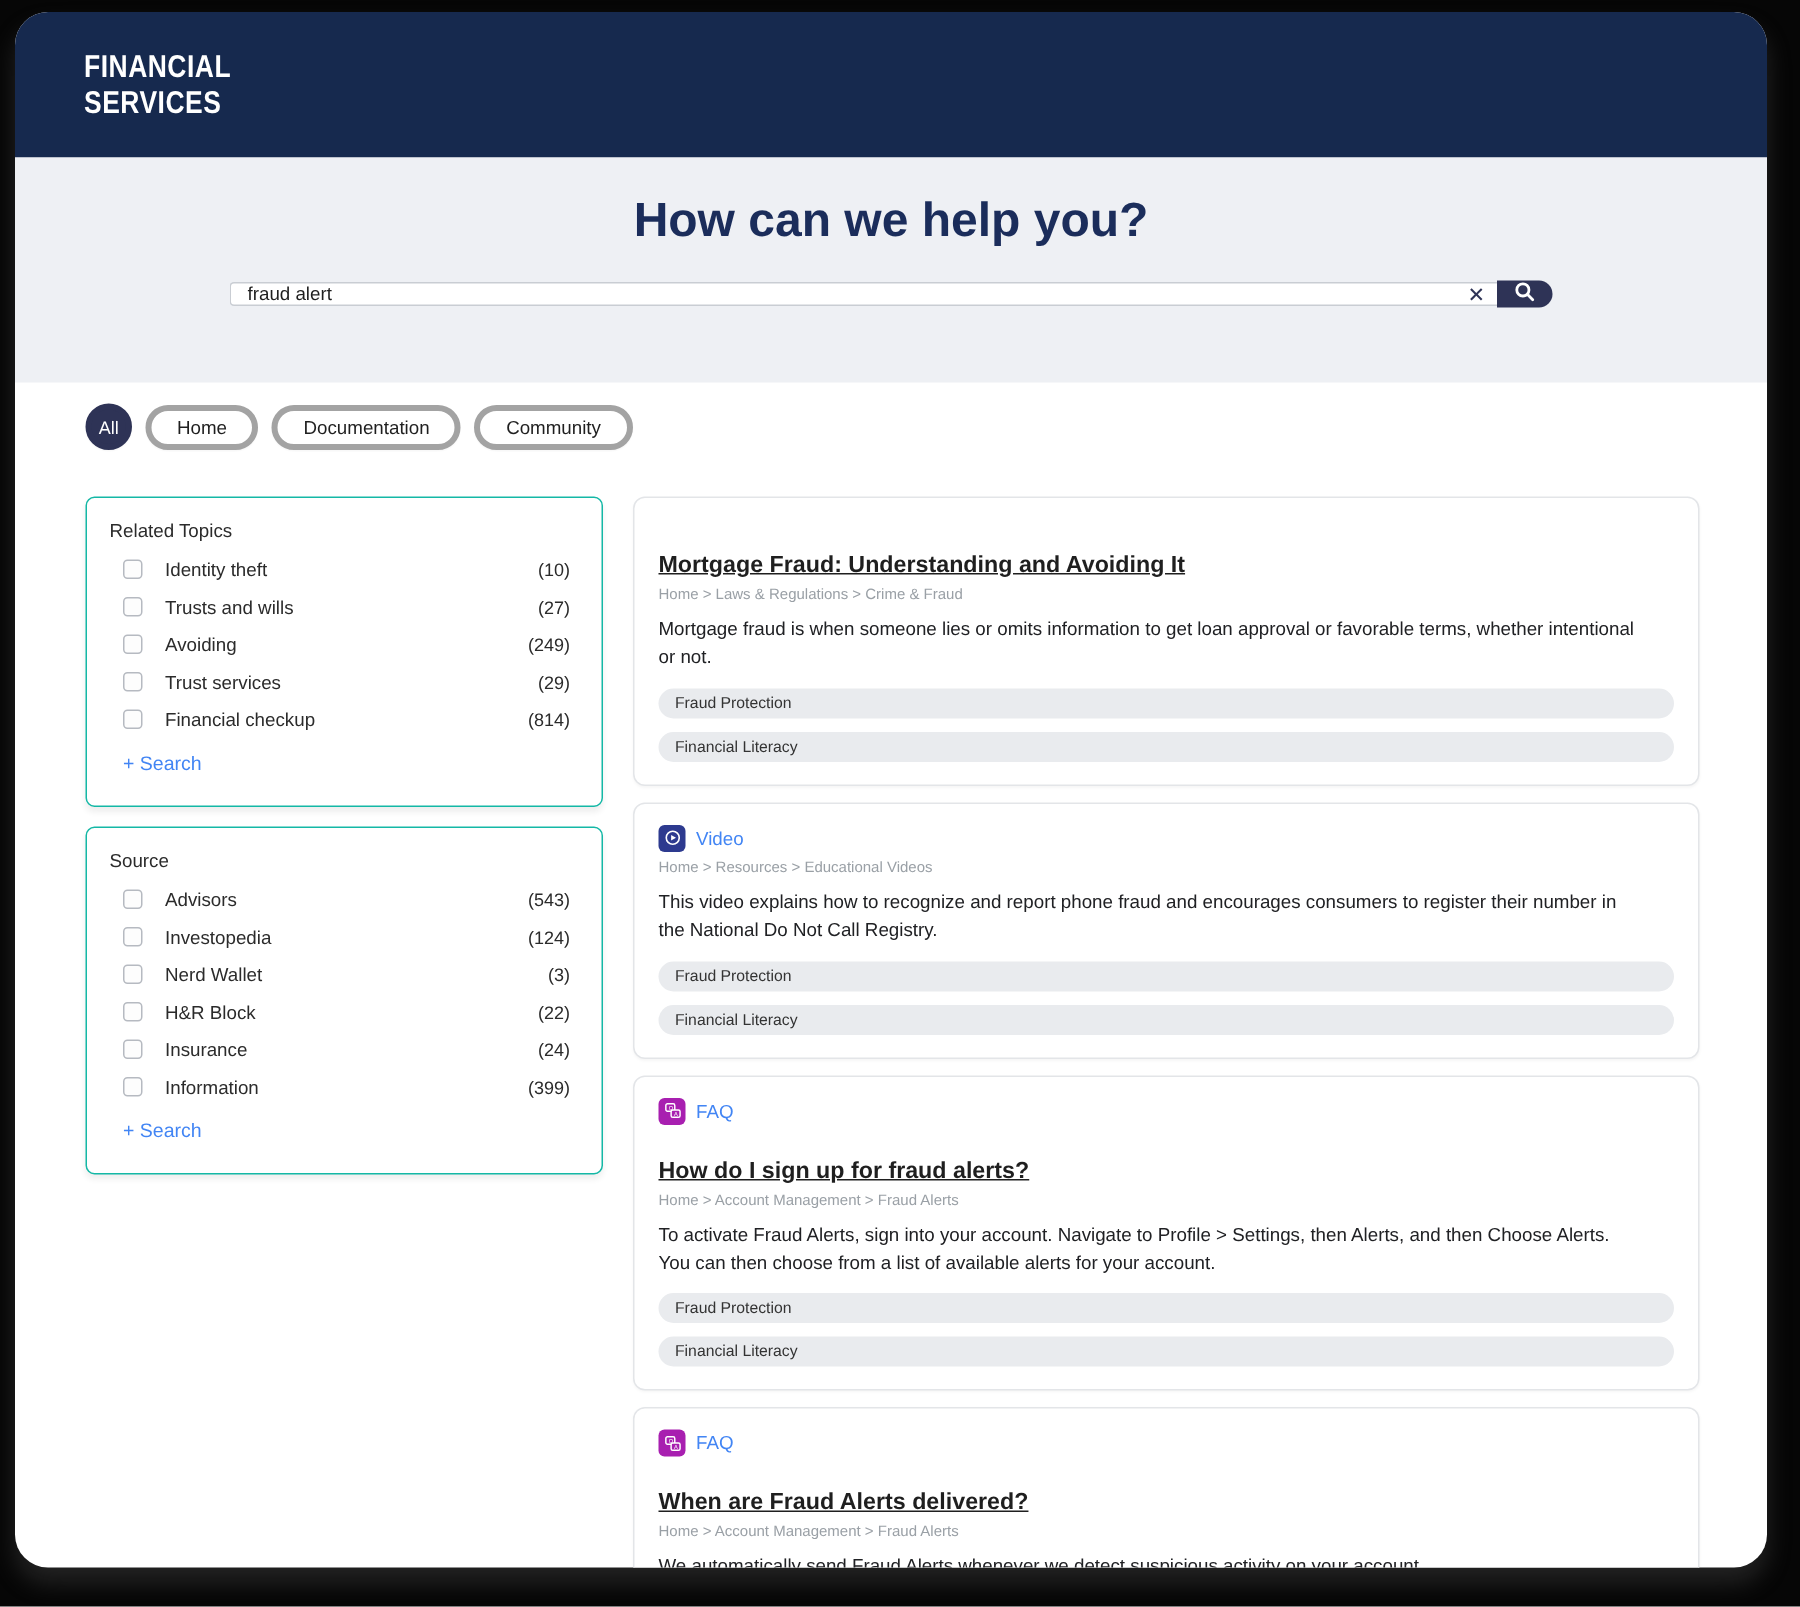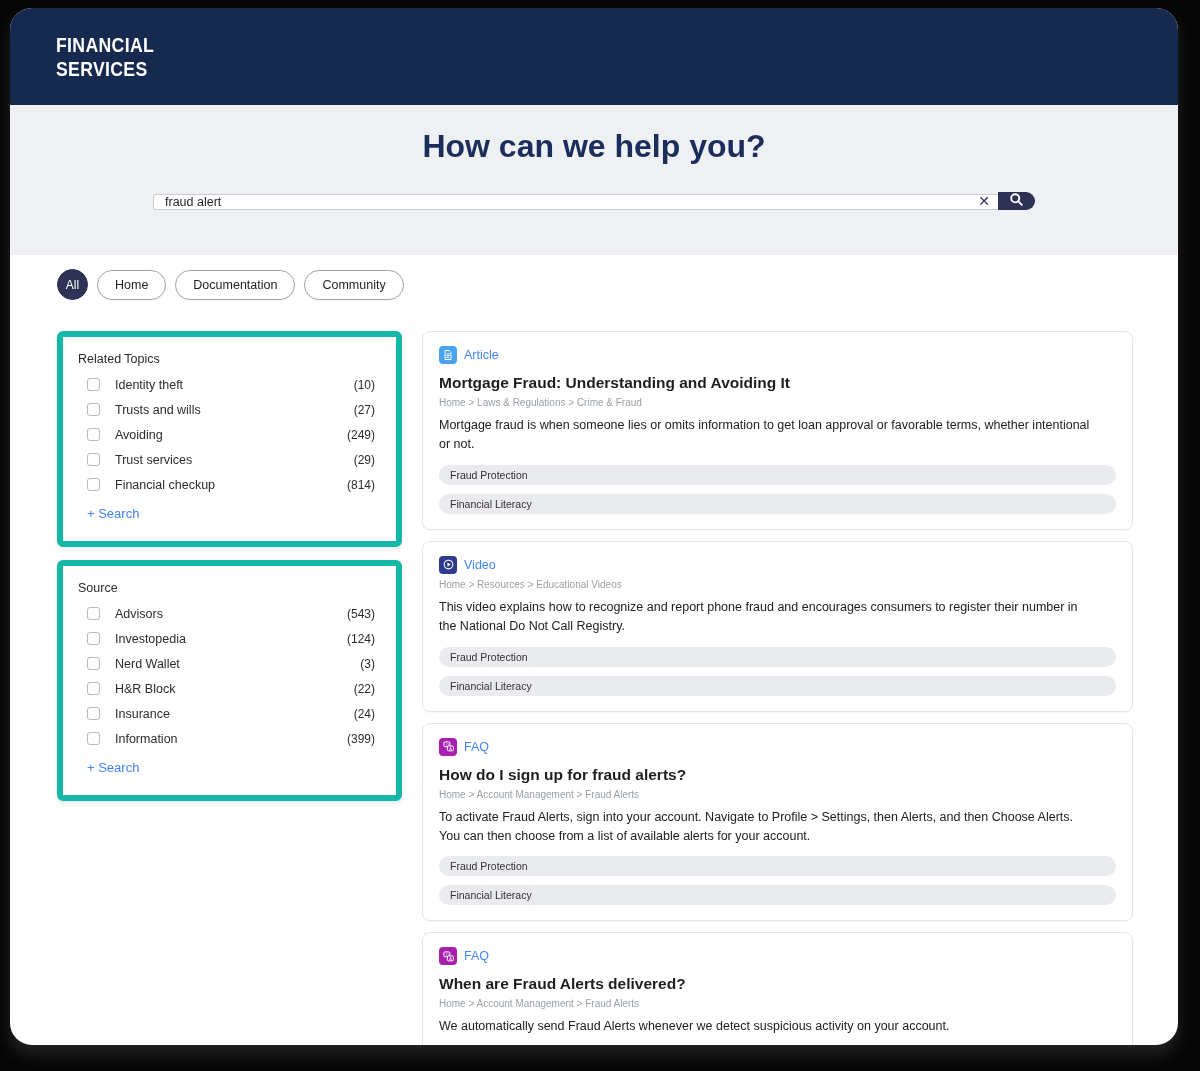--- a/index.html
+++ b/index.html
@@ -45,21 +45,21 @@
   .hero-title {
     padding-top: 23px;
     font-size: 32px;
     font-weight: 700;
     color: #1B2D5B;
   }
   .search-row {
     margin: 17px auto 0;
     width: 882px;
     display: flex;
-    align-items: flex-end;
+    align-items: center;
     height: 28px;
   }
   .search-box {
     position: relative;
     flex: 1;
   }
   .search-input {
     width: 100%; height: 100%;
     border: 1px solid #C9CDD3;
     border-right: none;
@@ -93,21 +93,21 @@
   
   .pills {
     display: flex;
     align-items: center;
     gap: 9px;
     margin: 14px 0 0 47px;
   }
   .pill {
     height: 30px;
     padding: 0 17px;
-    border: 1px solid #a3a3a3;
+    border: 4px solid #a3a3a3;
     border-radius: 16px;
     background: #fff;
     display: flex; align-items: center; justify-content: center;
     font-size: 12.5px;
     color: #1f1f1f;
     cursor: pointer;
     font-family: "Liberation Sans", sans-serif;
     box-shadow: 0 1px 1px rgba(0,0,0,0.03);
   }
   .pill--active {
@@ -122,21 +122,21 @@
   
   .main {
     display: flex;
     align-items: flex-start;
     gap: 20px;
     padding: 31px 45px 0 47px;
   }
   .sidebar { width: 345px; flex: none; }
   .panel {
     background: #fff;
-    border: 6px solid #14b8a6;
+    border: 1px solid #14b8a6;
     border-radius: 6px;
     padding: 15px 16px 19px 15px;
     box-shadow: 0 3px 4px rgba(0,0,0,0.07);
     margin-bottom: 13px;
   }
   .panel-title { font-size: 12.5px; color: #2b2b2b; margin-bottom: 6px; }
   .opt-row {
     display: flex; align-items: center;
     padding: 5.5px 0;
   }
@@ -175,24 +175,25 @@
     width: 18px; height: 18px;
     border-radius: 4px;
     display: flex; align-items: center; justify-content: center;
     flex: none;
   }
   .type-icon--article { background: #4AA3F0; }
   .type-icon--video   { background: #2D3A8F; }
   .type-icon--faq     { background: #A81FB0; }
   .type-label { font-size: 12.5px; color: #4285F4; }
   .card-title {
-    margin-top: 10px;
+    margin-top: 22px;
     font-size: 15.5px;
     font-weight: 700;
     color: #1f1f1f;
+    text-decoration: underline;
   }
   .card-breadcrumb { margin-top: 5px; font-size: 10px; color: #9AA0A6; }
   .card-desc {
     margin-top: 8px;
     font-size: 12.5px;
     color: #202124;
     line-height: 1.55;
     max-width: 655px;
   }
   .tags { display: flex; gap: 9px; margin-top: 10px; flex-direction: column; }
@@ -312,31 +313,20 @@
           <span class="opt-count">(399)</span>
         </div>
 
         <a class="more-link">+ Search</a>
       </div>
     </div>
 
     <div class="results">
 
       <div class="card">
-        <div class="type-row">
-          <span class="type-icon type-icon--article">
-            <svg width="12" height="12" viewBox="0 0 24 24" fill="none" stroke="#ffffff" stroke-width="2" stroke-linejoin="round" stroke-linecap="round">
-              <path d="M7 3 h7 l4 4 v14 h-11 z"></path>
-              <line x1="10" y1="10" x2="15" y2="10"></line>
-              <line x1="10" y1="13.5" x2="15" y2="13.5"></line>
-              <line x1="10" y1="17" x2="13" y2="17"></line>
-            </svg>
-          </span>
-          <span class="type-label">Article</span>
-        </div>
         <div class="card-title">Mortgage Fraud: Understanding and Avoiding It</div>
         <div class="card-breadcrumb">Home &gt; Laws &amp; Regulations &gt; Crime &amp; Fraud</div>
         <div class="card-desc">Mortgage fraud is when someone lies or omits information to get loan approval or favorable terms, whether intentional or not.</div>
         <div class="tags">
           <span class="tag">Fraud Protection</span>
           <span class="tag">Financial Literacy</span>
         </div>
       </div>
 
       <div class="card">

